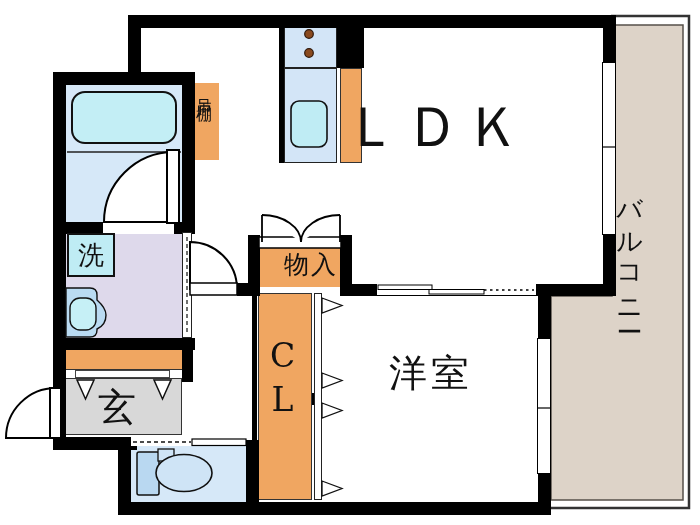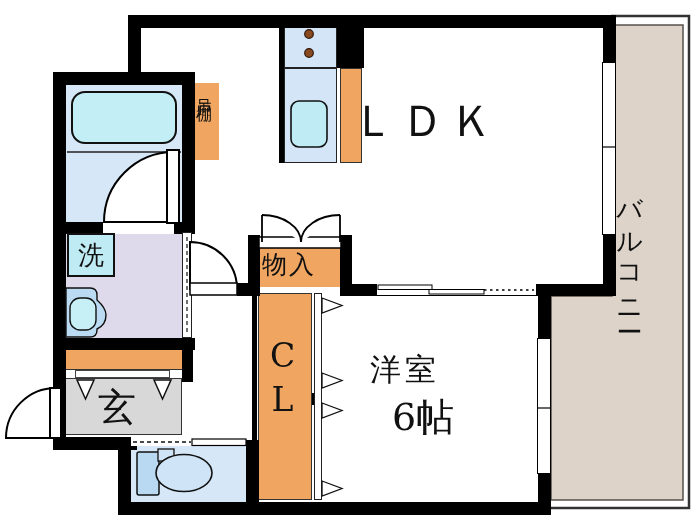--- a/index.html
+++ b/index.html
@@ -124,28 +124,27 @@
     <path d="M 322 298 L 342 305.5 L 322 313 Z" fill="#fff" stroke="#111" stroke-width="1.3"></path>
     <path d="M 322 373 L 342 380.5 L 322 388 Z" fill="#fff" stroke="#111" stroke-width="1.3"></path>
     <path d="M 322 403 L 342 410.5 L 322 418 Z" fill="#fff" stroke="#111" stroke-width="1.3"></path>
     <path d="M 322 481 L 342 488.5 L 322 496 Z" fill="#fff" stroke="#111" stroke-width="1.3"></path>
   </svg>
 
   <div class="fill" style="left:67px;top:233px;width:48px;height:44px;background:#bfecf4;border:2px solid #111;box-sizing:border-box;display:flex;align-items:center;justify-content:center;">
     <span class="label" style="position:static;font-size:26px;">洗</span>
   </div>
 
-  <div class="label" style="left:352px;top:99px;width:170px;font-size:44px;letter-spacing:5px;">ＬＤＫ</div>
+  <div class="label" style="left:344px;top:99px;width:170px;font-size:56px;letter-spacing:5px;">ＬＤＫ</div>
 
-  <div class="label" style="left:370px;top:354px;width:122px;text-align:left;font-size:31px;letter-spacing:4px;font-family:Liberation Serif, serif;">洋室</div>
-  <div class="label" style="left:362px;top:398px;width:122px;text-align:center;font-size:38px;">6帖</div>
+  <div class="label" style="left:370px;top:354px;width:122px;text-align:center;font-size:38px;letter-spacing:4px;font-family:Liberation Serif, serif;">洋室</div>
 
   <div class="label vtext" style="left:617px;top:180px;height:180px;font-size:26px;letter-spacing:5px;">バルコニー</div>
 
   <div class="label vtext upright" style="left:266px;top:336px;height:95px;font-size:33px;letter-spacing:5px;">CL</div>
 
-  <div class="label" style="left:262px;top:252px;width:76px;text-align:left;font-size:25px;letter-spacing:2px;">物入</div>
+  <div class="label" style="left:262px;top:252px;width:76px;text-align:right;font-size:25px;letter-spacing:2px;">物入</div>
 
   <div class="label vtext" style="left:196px;top:87px;height:72px;font-size:16px;letter-spacing:3px;">吊戸棚</div>
 
   <div class="label" style="left:98px;top:388px;font-size:38px;">玄</div>
 
 </div>
 
 </body></html>

